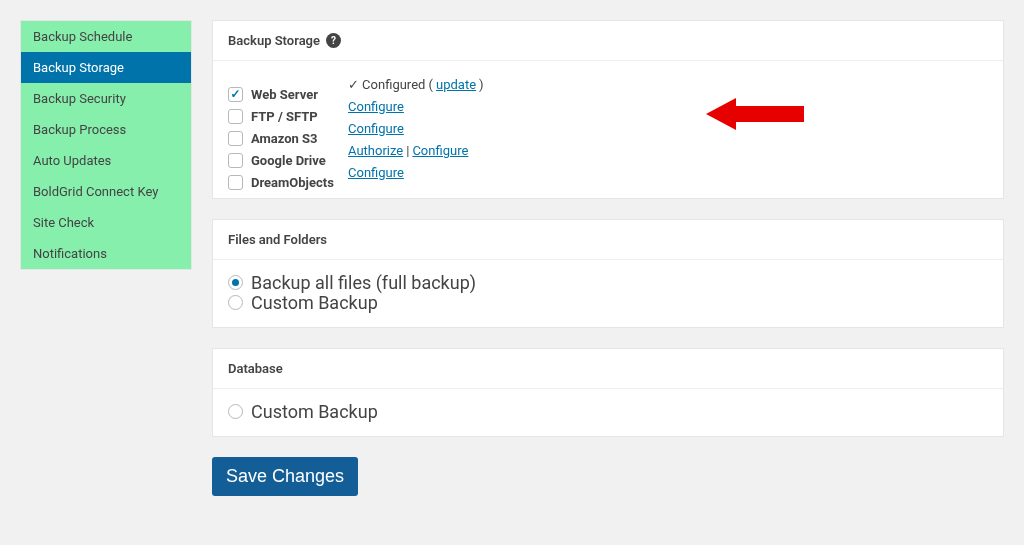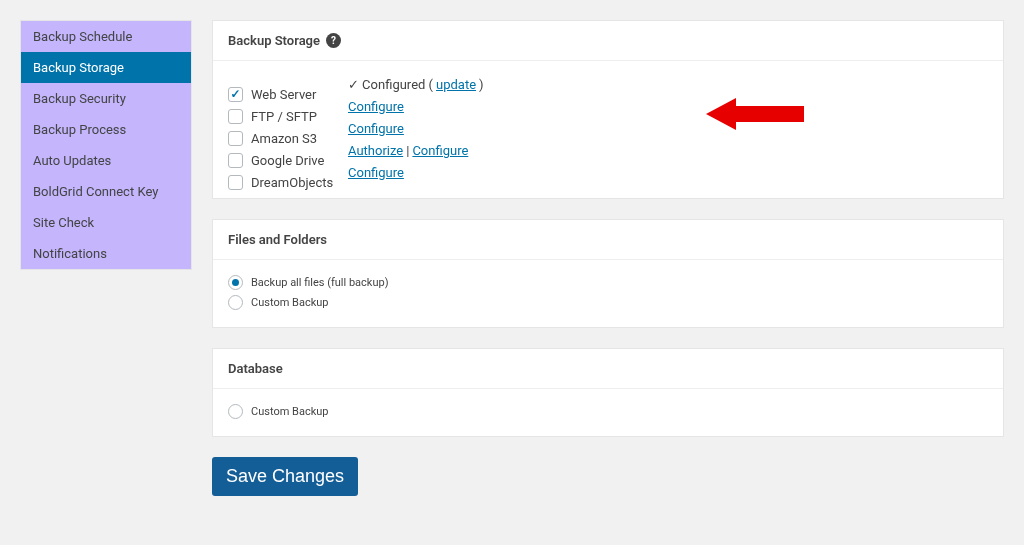--- a/index.html
+++ b/index.html
@@ -13,21 +13,21 @@
     overflow: hidden;
   }
   .wrap {
     display: flex;
     padding: 20px;
     gap: 20px;
     align-items: flex-start;
   }
   .sidebar {
     width: 172px;
-    background: #c4b5fd;
+    background: #86efac;
     border: 1px solid #e5e5e5;
     flex-shrink: 0;
   }
   .sidebar-item {
     padding: 8px 12px;
     font-size: 13px;
     cursor: pointer;
     color: #444;
   }
   .sidebar-item.active {
@@ -73,21 +73,21 @@
     display: flex;
     align-items: center;
     height: 22px;
     font-size: 13px;
   }
   .storage-cb-label {
     display: flex;
     align-items: center;
     gap: 8px;
     width: 120px;
-    font-weight: 400;
+    font-weight: 700;
     flex-shrink: 0;
     margin-top: 20px;
   }
   .cb {
     width: 15px;
     height: 15px;
     border: 1px solid #b4b9be;
     border-radius: 3px;
     display: inline-flex;
     align-items: center;
@@ -110,21 +110,21 @@
   a.link {
     color: #0073aa;
     text-decoration: underline;
     cursor: pointer;
   }
   .radio-row {
     display: flex;
     align-items: center;
     gap: 8px;
     height: 20px;
-    font-size: 11px;
+    font-size: 18px;
   }
   .radio {
     width: 15px;
     height: 15px;
     border: 1px solid #b4b9be;
     border-radius: 50%;
     display: inline-flex;
     align-items: center;
     justify-content: center;
     flex-shrink: 0;

